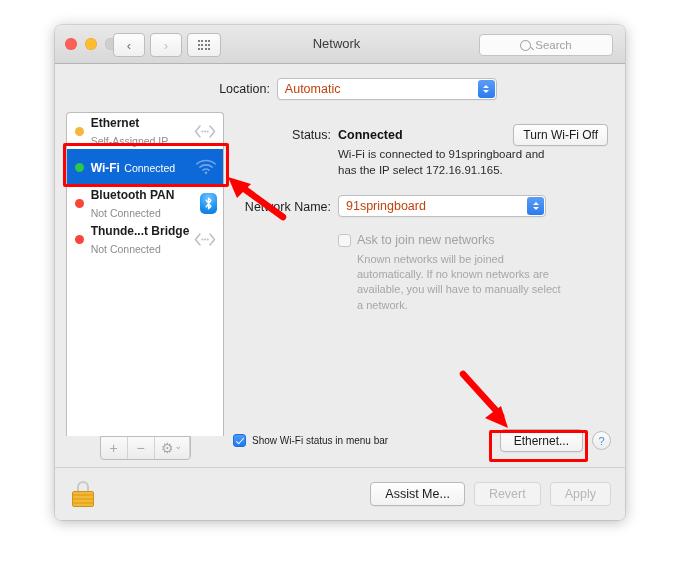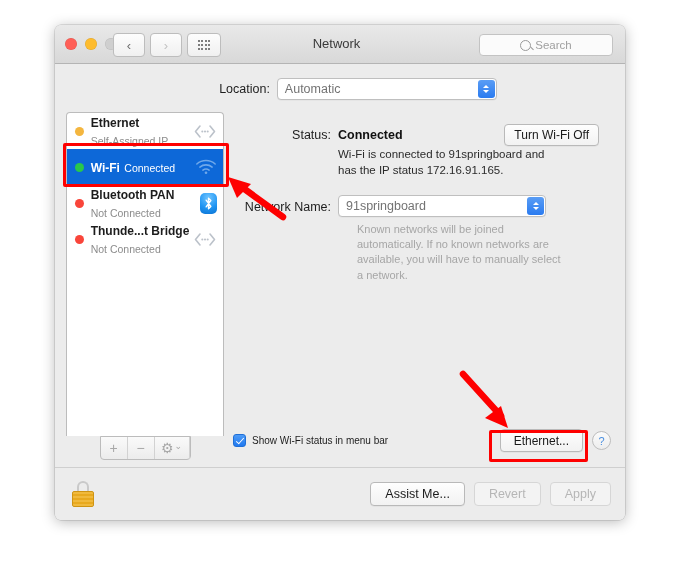--- a/index.html
+++ b/index.html
@@ -146,21 +146,21 @@
     background: #ffffff;
     border: 1px solid #bfbfbf;
     border-radius: 4px;
     height: 20px;
     display: flex;
     align-items: center;
     box-shadow: 0 0.5px 0.5px rgba(0,0,0,0.06);
   }
   .popup .val {
     font-size: 12.5px;
-    color: #737373;
+    color: #c2410c;
     padding-left: 7px;
     white-space: nowrap;
   }
   .popup .stepper {
     position: absolute;
     right: 1px; top: 1px;
     width: 17px; height: 18px;
     background: linear-gradient(to bottom,#5a9df5,#2a7bf0);
     border-radius: 3px;
     display: flex;
@@ -297,21 +297,21 @@
   }
   .status-row { padding-top: 14px; }
   .status-val {
     font-size: 12.5px;
     font-weight: bold;
     color: #101010;
     padding-top: 2px;
   }
   .turnoff-btn {
     position: absolute;
-    right: 12px;
+    right: 3px;
     top: 12px;
     height: 20px;
     padding: 0 9px;
     background: linear-gradient(to bottom,#fefefe,#f2f2f2);
     border: 1px solid #b9b9b9;
     border-radius: 4px;
     font-size: 12px;
     color: #1a1a1a;
     display: flex; align-items: center;
     box-shadow: 0 0.5px 0.5px rgba(0,0,0,0.07);
@@ -617,33 +617,37 @@
 
         <div class="panel">
 
           <div class="row status-row">
             <span class="lbl">Status:</span>
             <span class="status-val">Connected</span>
           </div>
 
           <div class="turnoff-btn">Turn Wi-Fi Off</div>
 
-          <div class="status-desc">Wi-Fi is connected to 91springboard and has the IP status 172.16.91.165.</div>
+          <div class="status-desc">Wi-Fi is connected to 91springboard and has the IP select 172.16.91.165.</div>
 
           <div class="row name-row">
             <span class="lbl">Network Name:</span>
             <div class="popup" id="network-name-popup">
               <span class="val">91springboard</span>
               <span class="stepper">
                   <i class="up"></i>
                   <i class="down"></i>
                 </span>
             </div>
           </div>
 
+          <div class="join-row">
+            <span class="checkbox"></span>
+            <span class="join-label">Ask to join new networks</span>
+          </div>
           <div class="join-help">Known networks will be joined automatically. If no known networks are available, you will have to manually select a network.</div>
 
           <div class="panel-bottom">
             <div class="show-status">
               <span class="checkbox checked"></span>
               <span class="t">Show Wi-Fi status in menu bar</span>
             </div>
             <div class="advanced-btn">Ethernet...</div>
             <div class="help-btn">?</div>
           </div>

